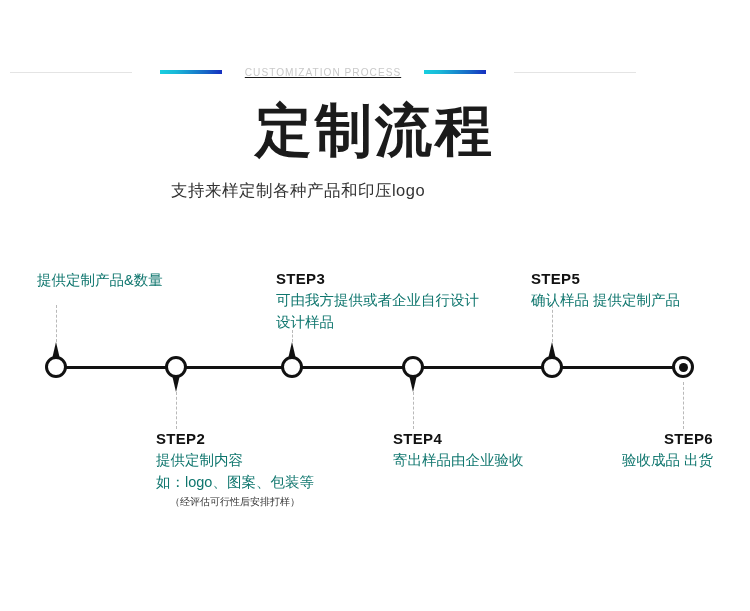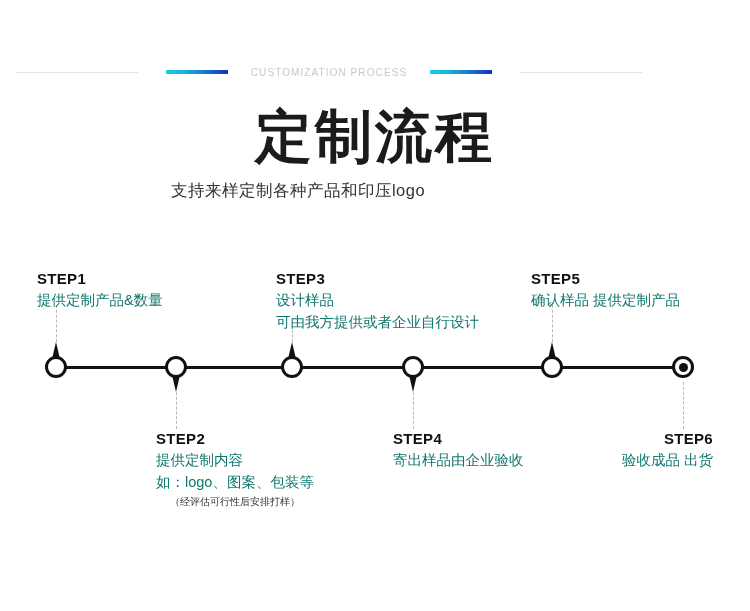--- a/index.html
+++ b/index.html
@@ -14,26 +14,27 @@
     font-family: "Liberation Sans", "DejaVu Sans", sans-serif;
     color: #1a1a1a;
     position: relative;
     overflow: hidden;
   }
 
   
   .eyebrow {
     position: absolute;
     top: 62px;
-    left: 16px;
+    left: 10px;
     width: 626px;
     height: 20px;
     display: flex;
     align-items: center;
     justify-content: center;
+    text-decoration: underline;
   }
   .rule-line {
     flex: 1 1 auto;
     height: 1px;
     background: #e4e4e4;
   }
   .rule-line.left { margin-right: 0; }
   .grad-bar {
     width: 62px;
     height: 4px;
@@ -49,21 +50,21 @@
     color: #c9c9c9;
     font-family: "Liberation Sans Narrow", "Liberation Sans", sans-serif;
     transform: scaleX(0.92);
     white-space: nowrap;
     padding: 0 16px;
   }
 
   
   .title {
     position: absolute;
-    top: 103px;
+    top: 97px;
     left: 0;
     width: 750px;
     text-align: center;
     font-family: "DejaVu Serif", "Liberation Serif", serif;
     font-weight: bold;
     font-size: 57px;
     letter-spacing: 3px;
     color: #1b1b1b;
     line-height: 1.15;
   }
@@ -217,28 +218,27 @@
   <div class="dash" style="left:56px;  top:305px; height:37px;"></div>
   <div class="dash" style="left:176px; top:392px; height:37px;"></div>
   <div class="dash" style="left:292px; top:330px; height:12px;"></div>
   <div class="dash" style="left:413px; top:392px; height:37px;"></div>
   <div class="dash" style="left:552px; top:305px; height:37px;"></div>
   <div class="dash" style="left:683px; top:382px; height:47px;"></div>
 
 </div>
 
 <div class="step" style="left:37px; top:270px;">
-  <div class="step-title">STEP1</div>
   <div class="step-line">提供定制产品&amp;数量</div>
 </div>
 
 <div class="step" style="left:276px; top:270px;">
   <div class="step-title">STEP3</div>
+  <div class="step-line">可由我方提供或者企业自行设计</div>
   <div class="step-line">设计样品</div>
-  <div class="step-line">可由我方提供或者企业自行设计</div>
 </div>
 
 <div class="step" style="left:531px; top:270px;">
   <div class="step-title">STEP5</div>
   <div class="step-line">确认样品  提供定制产品</div>
 </div>
 
 <div class="step" style="left:156px; top:430px;">
   <div class="step-title">STEP2</div>
   <div class="step-line">提供定制内容</div>

